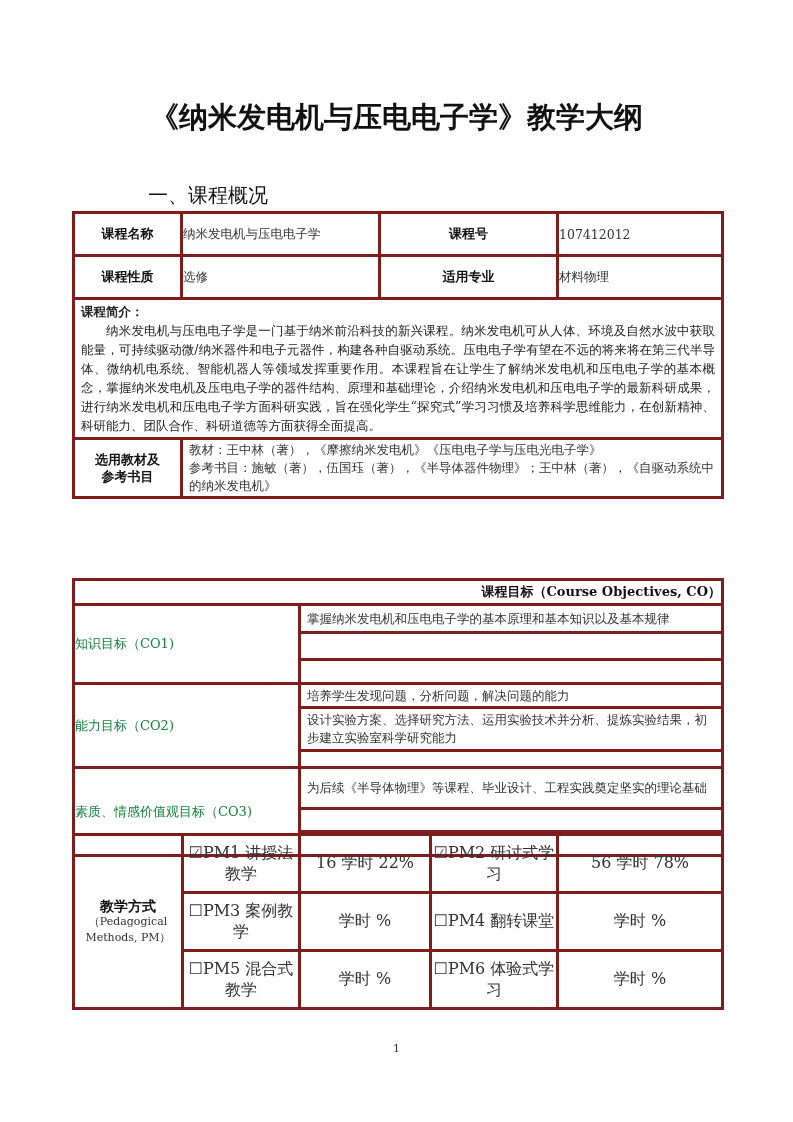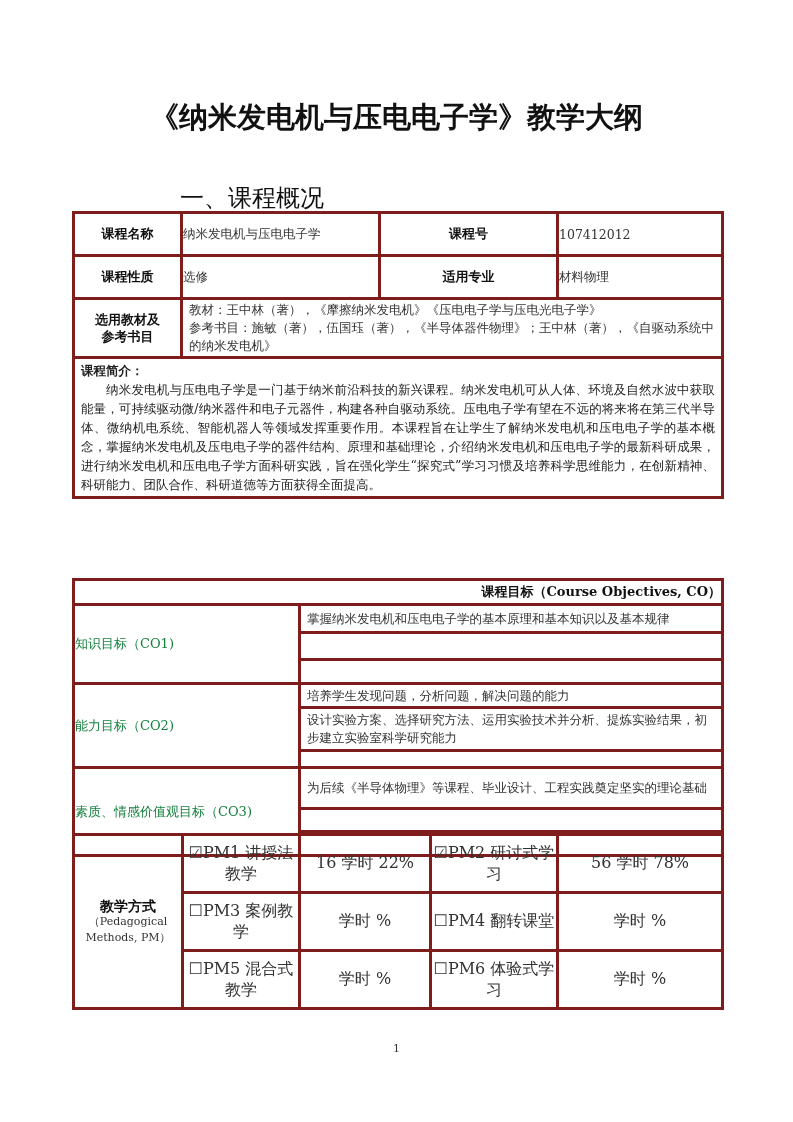--- a/index.html
+++ b/index.html
@@ -7,23 +7,22 @@
     width: 793px; height: 1122px; position: relative; overflow: hidden;
     font-family: "DejaVu Serif", "Liberation Serif", serif;
     color: #111;
   }
   .title {
     position: absolute; left: 0; width: 793px; top: 98px;
     text-align: center; font-size: 29px; font-weight: bold; letter-spacing: 0px;
     font-family: "DejaVu Serif", serif;
   }
   .section-h {
-    position: absolute; left: 148px; top: 182px; font-size: 24px;
+    position: absolute; left: 148px; top: 182px; font-size: 20px;
     font-family: "DejaVu Sans", sans-serif;
-    margin-left: 32px;
   }
   table { border-collapse: collapse; position: absolute; left: 72px; width: 649px; table-layout: fixed; }
   td { border: 3px solid #7f1d1d; padding: 0; font-size: 12.5px; vertical-align: middle; }
   .lbl { font-weight: bold; font-family: "DejaVu Sans", sans-serif; text-align: center; font-size: 13px; }
   .val { text-align: left; color: #333; }
   .info-row td { height: 40px; }
   .books { text-align: left; padding: 1px 6px; line-height: 18px; color: #333; font-size: 12.5px; }
   .intro { padding: 2px 6px 2px 6px; line-height: 19px; font-size: 12.5px; color: #222; }
   .intro-h { font-weight: bold; font-family: "DejaVu Sans", sans-serif; font-size: 12.5px; }
   .intro-p { text-indent: 2em; text-align: justify; }
@@ -56,33 +55,33 @@
     <td class="lbl">课程号</td>
     <td class="val">107412012</td>
   </tr>
   <tr class="info-row">
     <td class="lbl">课程性质</td>
     <td class="val">选修</td>
     <td class="lbl">适用专业</td>
     <td class="val">材料物理</td>
   </tr>
   <tr>
+    <td colspan="4" class="intro">
+      <div class="intro-h">课程简介：</div>
+      <div class="intro-p">纳米发电机与压电电子学是一门基于纳米前沿科技的新兴课程。纳米发电机可从人体、环境及自然水波中获取能量，可持续驱动微/纳米器件和电子元器件，构建各种自驱动系统。压电电子学有望在不远的将来将在第三代半导体、微纳机电系统、智能机器人等领域发挥重要作用。本课程旨在让学生了解纳米发电机和压电电子学的基本概念，掌握纳米发电机及压电电子学的器件结构、原理和基础理论，介绍纳米发电机和压电电子学的最新科研成果，进行纳米发电机和压电电子学方面科研实践，旨在强化学生“探究式”学习习惯及培养科学思维能力，在创新精神、科研能力、团队合作、科研道德等方面获得全面提高。</div>
+    </td>
+  </tr>
+  <tr>
     <td class="lbl" style="height:52px;line-height:17px;">
       <div>选用教材及</div>
       <div>参考书目</div>
     </td>
     <td colspan="3" class="books">
       <div>教材：王中林（著），《摩擦纳米发电机》《压电电子学与压电光电子学》</div>
       <div>参考书目：施敏（著），伍国珏（著），《半导体器件物理》；王中林（著），《自驱动系统中的纳米发电机》</div>
-    </td>
-  </tr>
-  <tr>
-    <td colspan="4" class="intro">
-      <div class="intro-h">课程简介：</div>
-      <div class="intro-p">纳米发电机与压电电子学是一门基于纳米前沿科技的新兴课程。纳米发电机可从人体、环境及自然水波中获取能量，可持续驱动微/纳米器件和电子元器件，构建各种自驱动系统。压电电子学有望在不远的将来将在第三代半导体、微纳机电系统、智能机器人等领域发挥重要作用。本课程旨在让学生了解纳米发电机和压电电子学的基本概念，掌握纳米发电机及压电电子学的器件结构、原理和基础理论，介绍纳米发电机和压电电子学的最新科研成果，进行纳米发电机和压电电子学方面科研实践，旨在强化学生“探究式”学习习惯及培养科学思维能力，在创新精神、科研能力、团队合作、科研道德等方面获得全面提高。</div>
     </td>
   </tr>
 </tbody>
   </table>
 
 <table style="top:578px;">
   <colgroup>
       <col style="width:226px">
       <col style="width:423px">
     </colgroup>

